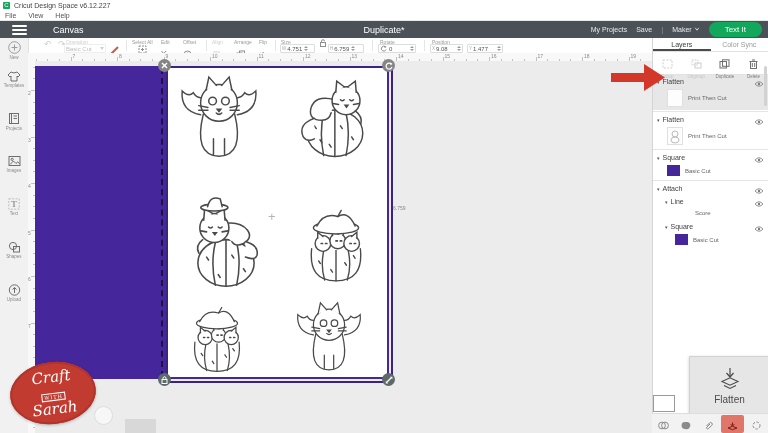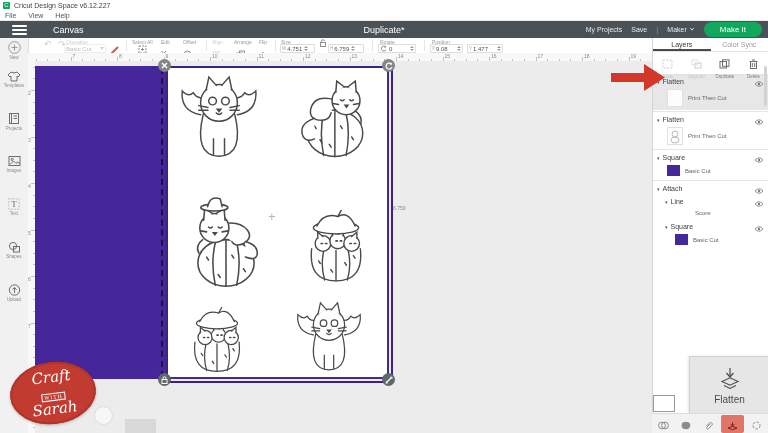--- a/index.html
+++ b/index.html
@@ -128,21 +128,21 @@
   <div class="hdr-right">
     <span class="lnk">My Projects</span>
     <span class="lnk">Save</span>
     <span class="hdr-sep">|</span>
     <span class="lnk">
       <span>Maker</span>
       <svg class="chev" viewBox="0 0 10 10">
           <polyline points="2,3 5,7 8,3" fill="none" stroke="#e8e8e8" stroke-width="1.4"></polyline>
         </svg>
     </span>
-    <button class="makeit">Make It</button>
+    <button class="makeit">Text It</button>
   </div>
 </div>
 
 <div class="abs toolbar">
   <span class="abs undo" style="left:16px;top:1px;">↶</span>
   <span class="abs undo" style="left:30px;top:1px;">↷</span>
 
   <span class="tlabel dis" style="left:38px;">Operation</span>
   <div class="field" style="left:36px;width:42px;color:#bdbdbd;border-color:#eee;">
     <span>Basic Cut</span>

